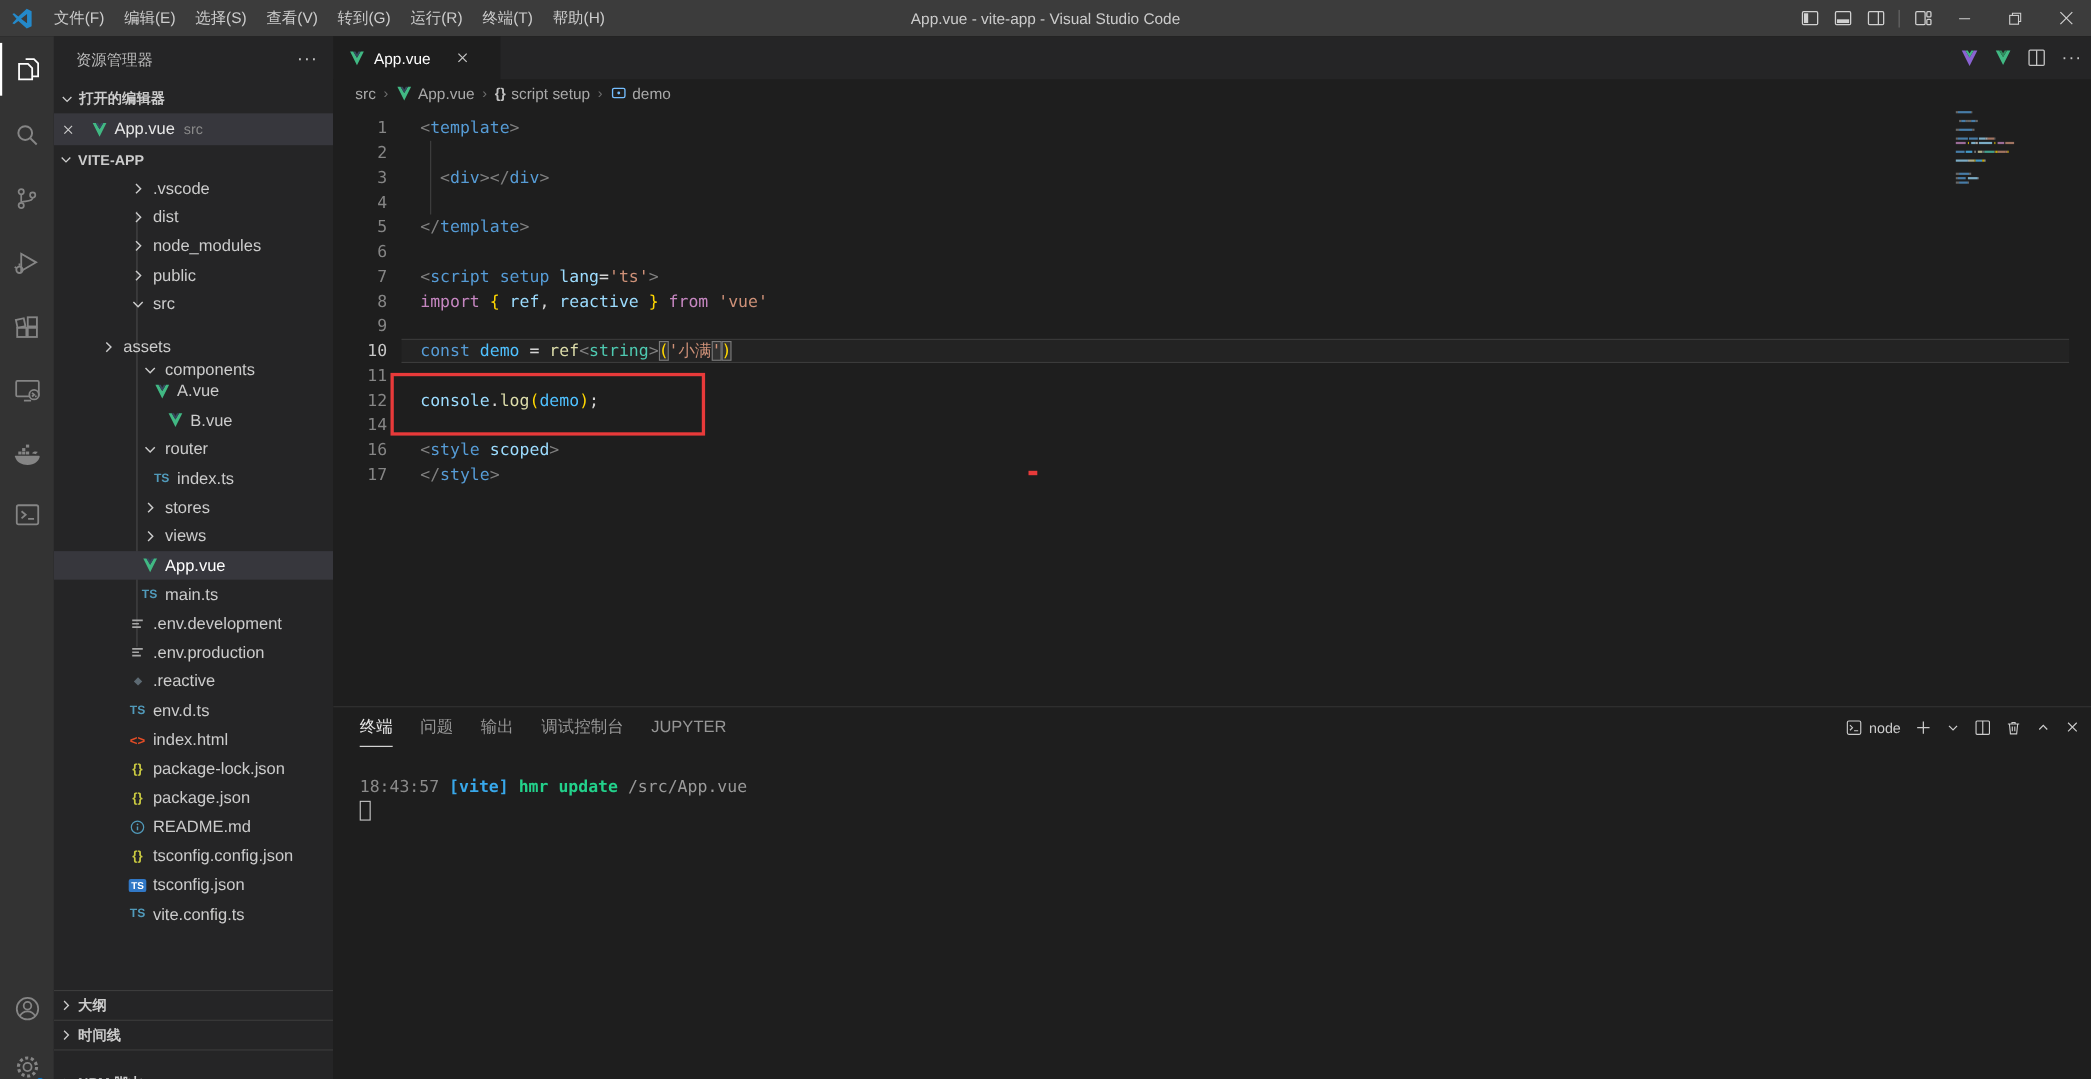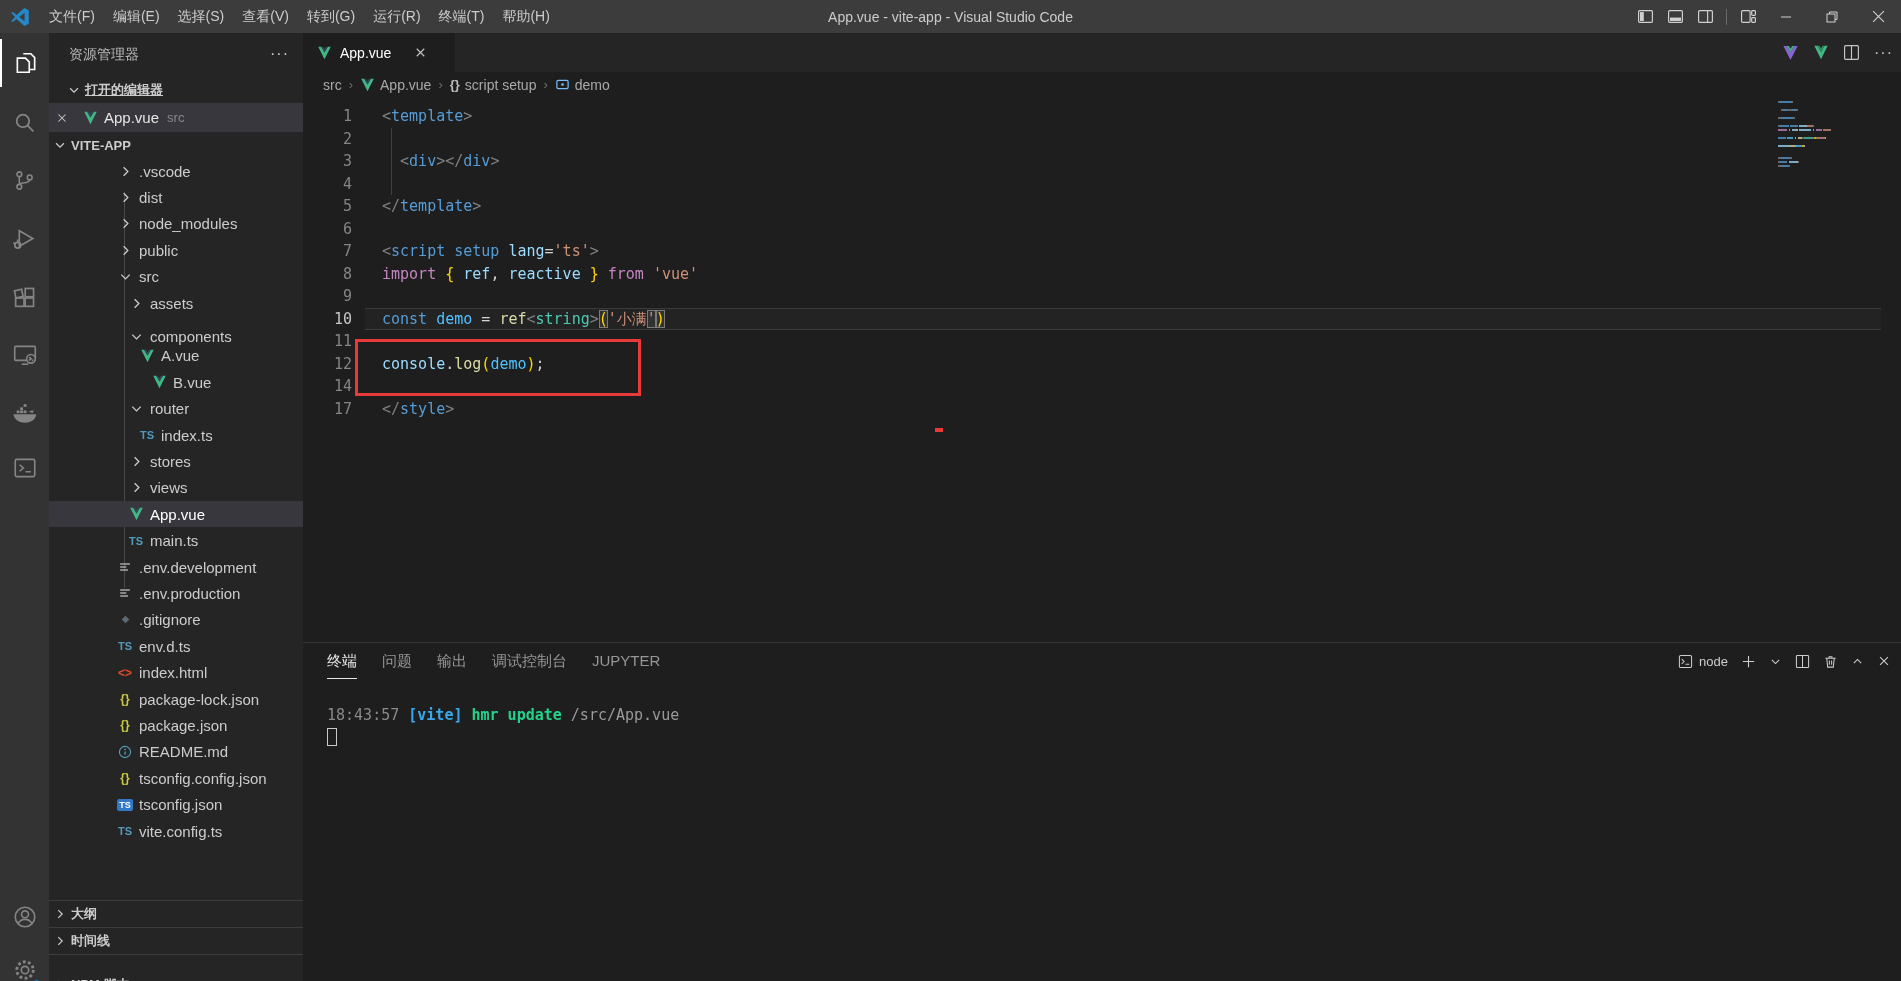--- a/index.html
+++ b/index.html
@@ -23,21 +23,21 @@
   .act-item { position:absolute; left:0; width:49px; height:48px; display:flex; align-items:center; justify-content:center; color:#858585; }
   .act-item.active { color:#ffffff; border-left:2px solid #ffffff; }
   .act-badge { position:absolute; right:8px; bottom:6px; width:9px; height:9px; border-radius:50%; background:#0078d4; border:1px solid #333; }
 
   
   .sidebar { position:absolute; left:49px; top:33px; width:254px; bottom:0; background:#252526; color:#cccccc; overflow:hidden; }
   .sb-title { position:absolute; top:0; left:0; right:0; height:44px; font-size:14px; color:#bbbbbb;
     display:flex; align-items:center; padding-left:20px; }
   .sb-more { position:absolute; right:14px; top:12px; color:#cccccc; font-size:16px; letter-spacing:1px; }
   .sb-sect-header { display:flex; align-items:center; font-size:13px; font-weight:700; color:#cccccc; height:26px; }
-  .oe-header { position:absolute; top:44px; left:14px; right:0;text-decoration:underline; }
+  .oe-header { position:absolute; top:44px; left:1px; right:0; }
   .tree-header { position:absolute; top:99px; left:0; right:0; }
   .sb-sect-header .icon { width:18px; display:flex; justify-content:center; margin:0 2px 0 2px; }
   .oe-row { position:absolute; top:70px; left:0; right:0; height:29px; background:#37373d; display:flex; align-items:center; font-size:15px; color:#e7e7e7; }
   .oe-row .close-x { width:16px; margin-left:66px; color:#cccccc; }
   .oe-row .icon { margin:0 6px 0 6px; display:flex; }
   .oe-detail { color:#8a8a8a; font-size:13px; margin-left:8px; }
   .tree { position:absolute; top:125px; left:0; right:0; height:690px; }
   .tree-row { position:absolute; left:0; right:0; height:26px; display:flex; align-items:center; font-size:15px; color:#cccccc; cursor:pointer; }
   .tree-row.selected { background:#37373d; color:#ffffff; }
   .tree-row .slot { width:16px; height:16px; display:flex; align-items:center; justify-content:center; margin-right:6px; flex:0 0 auto; }
@@ -310,21 +310,21 @@
           <span>public</span>
         </div>
         <div class="tree-row" style="top: 105.6px; padding-left: 68px;">
           <span class="slot icon">
             <svg width="15" height="15" viewBox="0 0 16 16" fill="none" stroke="#cccccc" stroke-width="1.4">
               <path d="M3.5 6L8 10.5 12.5 6"></path>
             </svg>
           </span>
           <span>src</span>
         </div>
-        <div class="tree-row" style="top: 132px; padding-left: 79px;">
+        <div class="tree-row" style="top: 144px; padding-left: 41px;">
           <span class="slot icon">
             <svg width="15" height="15" viewBox="0 0 16 16" fill="none" stroke="#cccccc" stroke-width="1.4">
               <path d="M6 3.5L10.5 8 6 12.5"></path>
             </svg>
           </span>
           <span>assets</span>
         </div>
         <div class="tree-row" style="top: 165px; padding-left: 79px;">
           <span class="slot icon">
             <svg width="15" height="15" viewBox="0 0 16 16" fill="none" stroke="#cccccc" stroke-width="1.4">
@@ -411,21 +411,21 @@
             </svg>
           </span>
           <span>.env.production</span>
         </div>
         <div class="tree-row" style="top: 448.8px; padding-left: 68px;">
           <span class="slot icon">
             <svg width="13" height="13" viewBox="0 0 16 16">
               <rect x="4.7" y="4.7" width="6.6" height="6.6" transform="rotate(45 8 8)" fill="#5d6a73"></rect>
             </svg>
           </span>
-          <span>.gitignore</span>
+          <span>.reactive</span>
         </div>
         <div class="tree-row" style="top: 475.2px; padding-left: 68px;">
           <span class="slot icon">
             <span class="fi-ts">TS</span>
           </span>
           <span>env.d.ts</span>
         </div>
         <div class="tree-row" style="top: 501.6px; padding-left: 68px;">
           <span class="slot icon">
             <span class="fi-html">&lt;&gt;</span>
@@ -580,20 +580,21 @@
           <div class="code-line"><span class="ln">4</span><span class="ct"></span></div>
           <div class="code-line"><span class="ln">5</span><span class="ct"><span class="tk-punct">&lt;/</span><span class="tk-tag">template</span><span class="tk-punct">&gt;</span></span></div>
           <div class="code-line"><span class="ln">6</span><span class="ct"></span></div>
           <div class="code-line"><span class="ln">7</span><span class="ct"><span class="tk-punct">&lt;</span><span class="tk-tag">script</span><span class="tk-plain"> </span><span class="tk-tag">setup</span><span class="tk-plain"> </span><span class="tk-attr">lang</span><span class="tk-plain">=</span><span class="tk-string">'ts'</span><span class="tk-punct">&gt;</span></span></div>
           <div class="code-line"><span class="ln">8</span><span class="ct"><span class="tk-keyword">import</span><span class="tk-plain"> </span><span class="tk-bracket">{</span><span class="tk-plain"> </span><span class="tk-var">ref</span><span class="tk-plain">,</span><span class="tk-plain"> </span><span class="tk-var">reactive</span><span class="tk-plain"> </span><span class="tk-bracket">}</span><span class="tk-plain"> </span><span class="tk-keyword">from</span><span class="tk-plain"> </span><span class="tk-string">'vue'</span></span></div>
           <div class="code-line"><span class="ln">9</span><span class="ct"></span></div>
           <div class="code-line current"><span class="ln">10</span><span class="ct"><span class="tk-kw2">const</span><span class="tk-plain"> </span><span class="tk-constvar">demo</span><span class="tk-plain"> </span><span class="tk-plain">=</span><span class="tk-plain"> </span><span class="tk-func">ref</span><span class="tk-punct">&lt;</span><span class="tk-type">string</span><span class="tk-punct">&gt;</span><span class="tk-bracket tk-box">(</span><span class="tk-string">'小满</span><span class="tk-string tk-box">'</span><span class="tk-bracket tk-box">)</span></span></div>
           <div class="code-line"><span class="ln">11</span><span class="ct"></span></div>
           <div class="code-line"><span class="ln">12</span><span class="ct"><span class="tk-var">console</span><span class="tk-plain">.</span><span class="tk-func">log</span><span class="tk-bracket">(</span><span class="tk-constvar">demo</span><span class="tk-bracket">)</span><span class="tk-plain">;</span></span></div>
           <div class="code-line"><span class="ln">14</span><span class="ct"></span></div>
+          <div class="code-line"><span class="ln">16</span><span class="ct"><span class="tk-punct">&lt;</span><span class="tk-tag">style</span><span class="tk-plain"> </span><span class="tk-attr">scoped</span><span class="tk-punct">&gt;</span></span></div>
           <div class="code-line"><span class="ln">17</span><span class="ct"><span class="tk-punct">&lt;/</span><span class="tk-tag">style</span><span class="tk-punct">&gt;</span></span></div>
         </div>
       <div class="indent-guide" style="left:88px; top:30.5px; height:67.5px;"></div>
       <div class="anno-red-box" style="left:52px; top:242px; width:286px; height:57px;"></div>
       <div class="anno-red-dash" style="left:632px; top:331px; width:8px; height:4px;"></div>
       <div class="minimap" id="minimap" style="left:1475px;">
           <div class="mm-row">
             <span style="width: 1.5px; background: rgb(128, 128, 128); opacity: 0.75;"></span>
             <span style="width: 12px; background: rgb(86, 156, 214); opacity: 0.75;"></span>
             <span style="width: 1.5px; background: rgb(128, 128, 128); opacity: 0.75;"></span>

